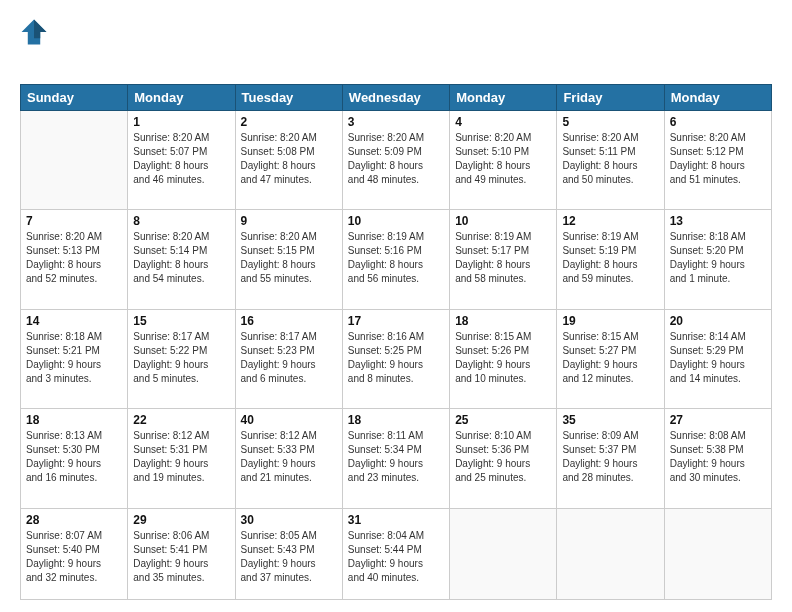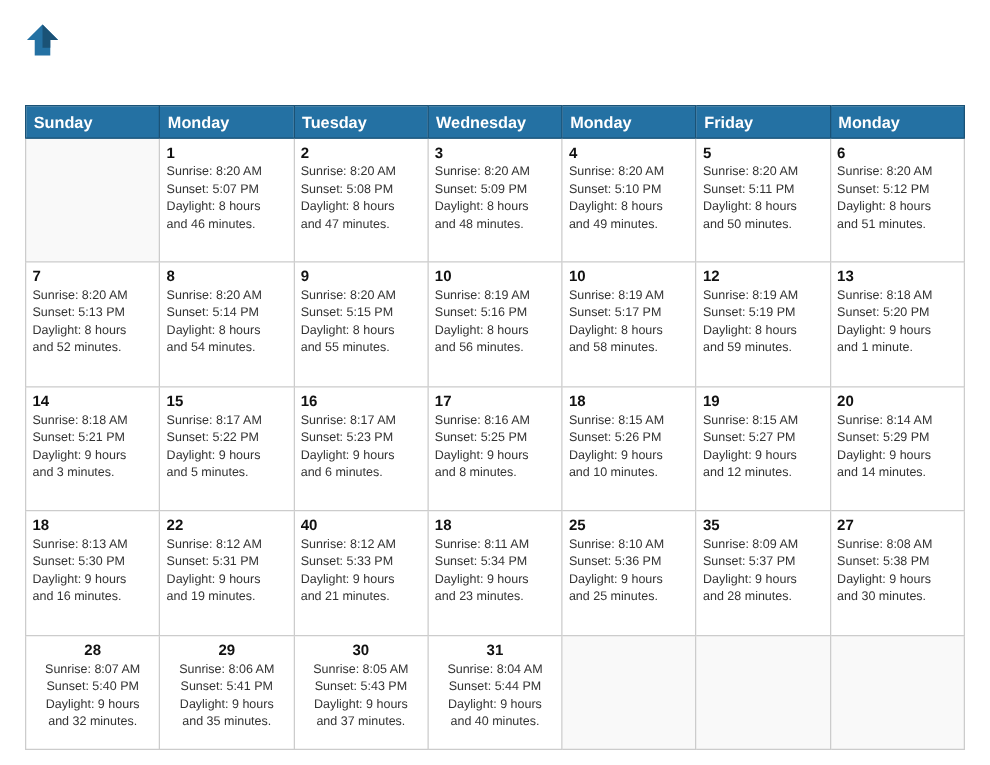--- a/index.html
+++ b/index.html
@@ -92,21 +92,20 @@
     .day-info {
       font-size: 10px;
       color: #333;
       line-height: 1.4;
     }
     .week-row td {
       height: 88px;
     }
     .last-row td {
       height: 72px;
-      text-align: center;
     }
   </style>
 </head>
 <body>
 
 <div class="page">
   <div class="header">
     <div class="logo">
       <svg class="logo-icon" viewBox="0 0 36 36">
         <polygon points="18,2 34,18 26,18 26,34 10,34 10,18 2,18" fill="#2471a3"></polygon>

